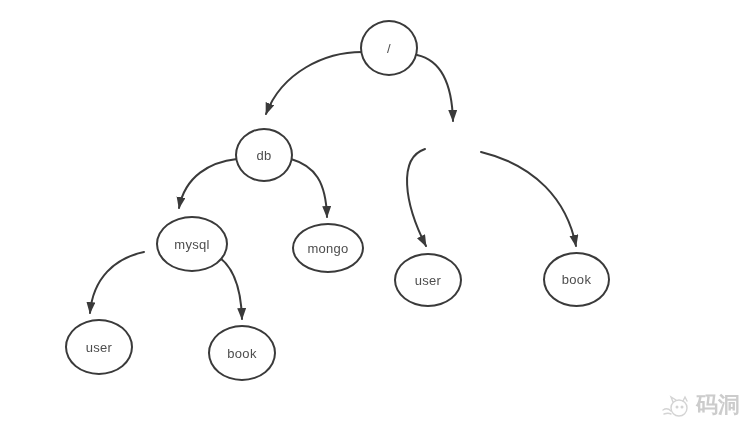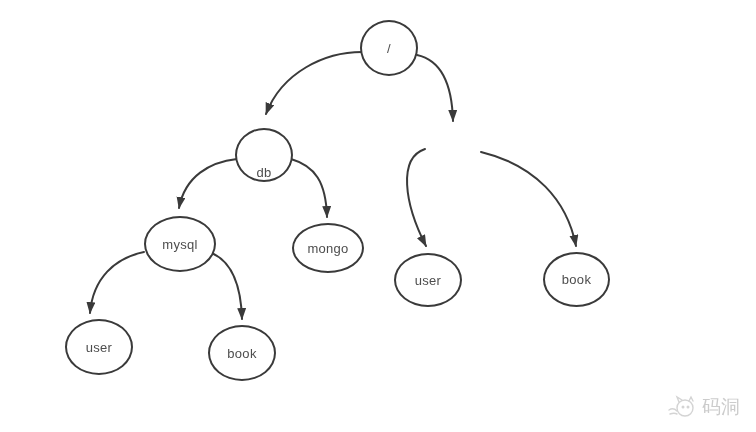--- a/index.html
+++ b/index.html
@@ -42,22 +42,22 @@
     letter-spacing: 0.3px;
   }
   .watermark {
     position: absolute;
     right: 16px;
     bottom: 12px;
     display: flex;
     align-items: flex-end;
     gap: 5px;
     color: #cccccc;
-    font-size: 19px;
-    font-weight: normal;
+    font-size: 22px;
+    font-weight: bold;
     text-shadow: 1px 1px 0 #ffffff;
     user-select: none;
   }
   .watermark svg {
     display: block;
   }
 </style>
 </head>
 <body>
 
@@ -75,24 +75,24 @@
     <path class="edge" d="M 291 159 C 315 166, 326 182, 327 217" marker-end="url(#arrow)"></path>
     <path class="edge" d="M 144 252 C 115 258, 93 278, 90 313" marker-end="url(#arrow)"></path>
     <path class="edge" d="M 209 252 C 232 260, 241 285, 242 319" marker-end="url(#arrow)"></path>
     <path class="edge" d="M 425 149 C 398 158, 404 203, 426 246" marker-end="url(#arrow)"></path>
     <path class="edge" d="M 481 152 C 535 165, 567 200, 576 246" marker-end="url(#arrow)"></path>
   </svg>
 
   <div class="node" style="left:360px; top:20px;  width:58px; height:56px;">
       <span>/</span>
     </div>
-  <div class="node" style="left:235px; top:128px; width:58px; height:54px;align-items:flex-end;">
+  <div class="node" style="left:235px; top:128px; width:58px; height:54px;">
       <span>db</span>
     </div>
-  <div class="node" style="left:144px; top:216px; width:72px; height:56px;">
+  <div class="node" style="left:156px; top:216px; width:72px; height:56px;">
       <span>mysql</span>
     </div>
   <div class="node" style="left:292px; top:223px; width:72px; height:50px;">
       <span>mongo</span>
     </div>
   <div class="node" style="left:65px;  top:319px; width:68px; height:56px;">
       <span>user</span>
     </div>
   <div class="node" style="left:208px; top:325px; width:68px; height:56px;">
       <span>book</span>

